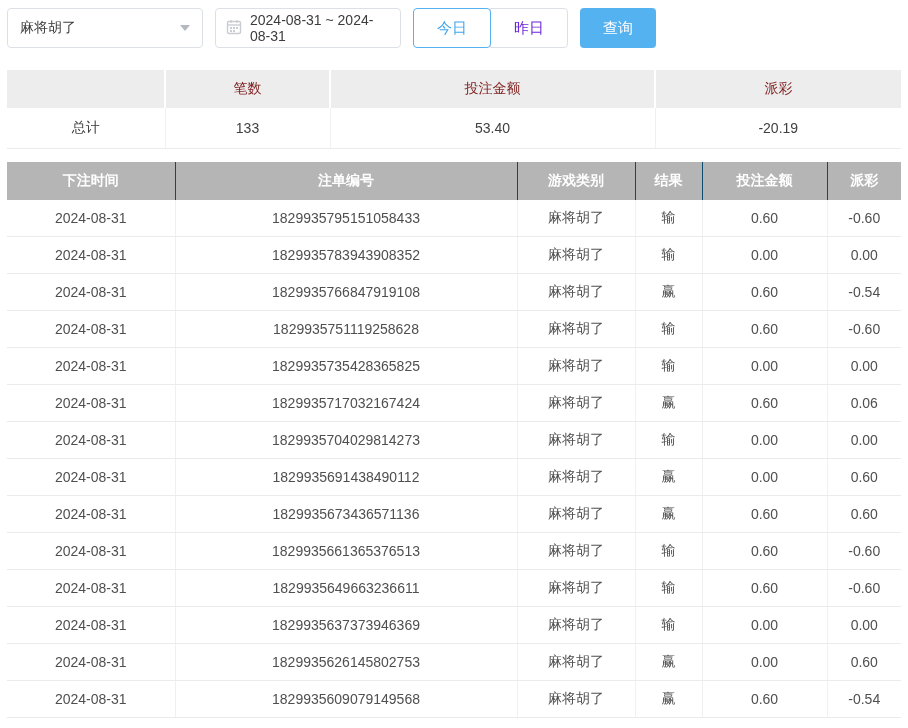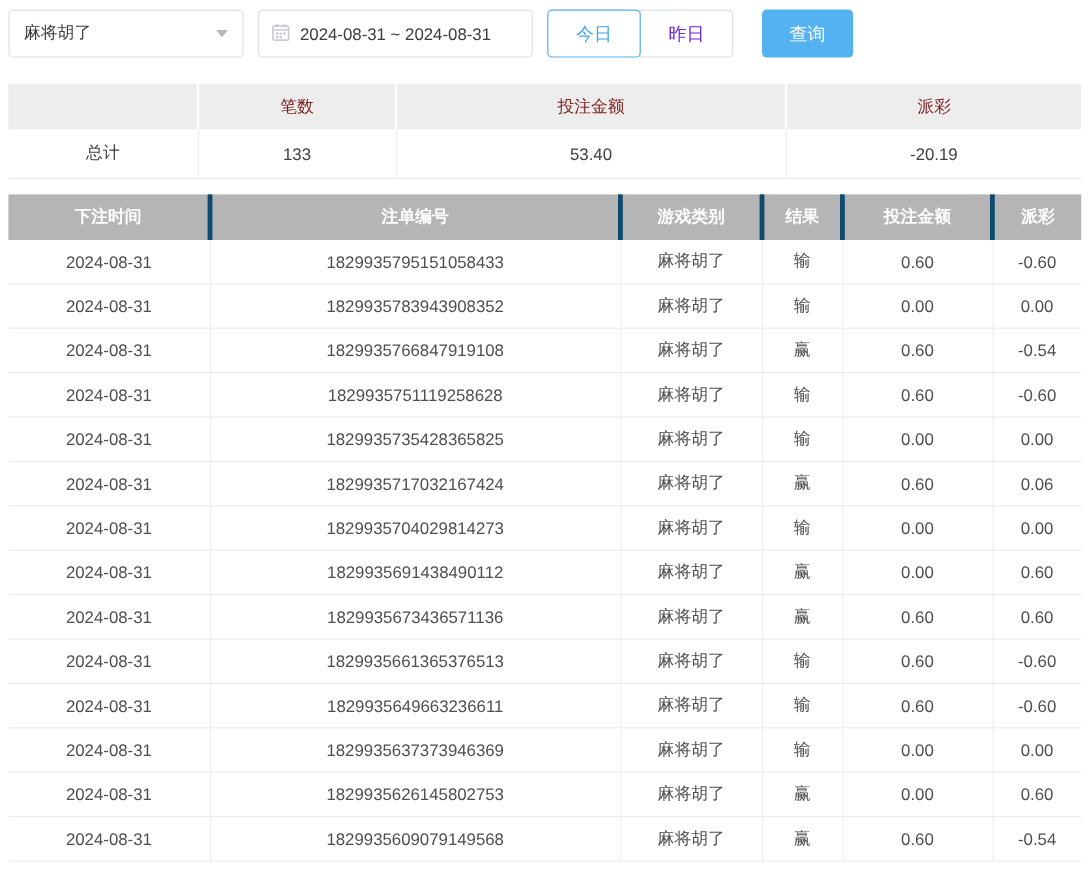--- a/index.html
+++ b/index.html
@@ -6,47 +6,47 @@
   html, body { width: 908px; height: 728px; overflow: hidden; background: #fff;
     font-family: "Liberation Sans", "DejaVu Sans", sans-serif; font-size: 14px; color: #4c4c4c; }
 
   
   .toolbar { display: flex; align-items: center; padding: 8px 0 0 7px; height: 48px; }
   .select-box { width: 196px; height: 40px; border: 1px solid #dcdfe6; border-radius: 4px;
     display: flex; align-items: center; justify-content: space-between; padding: 0 12px;
     background: #fff; cursor: pointer; color: #3c3c3c; }
   .chevron { width: 0; height: 0; border-left: 5px solid transparent; border-right: 5px solid transparent;
     border-top: 6px solid #b4b8bf; }
-  .date-box { margin-left: 12px; width: 229px; height: 40px; border: 1px solid #dcdfe6; border-radius: 4px;
+  .date-box { margin-left: 12px; width: 186px; height: 40px; border: 1px solid #dcdfe6; border-radius: 4px;
     display: flex; align-items: center; padding: 0 10px; gap: 8px; background: #fff; color: #3c3c3c; }
   .cal-icon { flex: 0 0 auto; display: inline-block; }
   .btn-group { display: flex; margin-left: 12px; align-items: flex-end; }
   .btn-group button { height: 40px; min-width: 78px; padding: 0 18px; background: #fff;
     border: 1px solid #dcdfe6; color: #6d28d9; font-size: 15px; cursor: pointer;
     font-family: inherit; margin-left: -1px; position: relative; }
   .btn-group button:first-child { margin-left: 0; border-radius: 4px 0 0 4px; }
   .btn-group button:last-child { border-radius: 0 4px 4px 0; }
   .btn-group button.active { border-color: #55b2f0; color: #3fa6ee; z-index: 2; border-radius: 4px; }
-  .query-btn { margin-left: 24px; height: 40px; width: 76px; border: none; border-radius: 4px;
+  .query-btn { margin-left: 12px; height: 40px; width: 76px; border: none; border-radius: 4px;
     background: #55b2f0; color: #fff; font-size: 15px; cursor: pointer; font-family: inherit; }
 
   
   table { border-collapse: collapse; table-layout: fixed; width: 894px; margin-left: 7px; }
 
   .summary-table { margin-top: 22px; }
   .summary-table th { background: #ededed; height: 38px; font-weight: normal; color: #7f1d1d;
     text-align: center; border-right: 2px solid #fff; }
   .summary-table th:last-child { border-right: none; }
   .summary-table td { height: 40px; text-align: center; background: #fff; color: #404040;
     border-bottom: 1px solid #ebebeb; border-right: 1px solid #f0f0f0; }
   .summary-table td:last-child { border-right: none; }
 
   .records-table { margin-top: 13px; }
   .records-table th { background: #b5b5b5; height: 38px; color: #fff; font-weight: bold;
-    text-align: center; border-right: 4px solid #0c4a6e; font-size: 14px; }
+    text-align: center; border-right: 1px solid #0c4a6e; font-size: 14px; }
   .records-table th:last-child { border-right: none; }
   .records-table td { height: 37px; text-align: center; color: #4f4f4f; background: #fff;
     border-bottom: 1px solid #ebebeb; border-right: 1px solid #f0f0f0; }
   .records-table td:last-child { border-right: none; }
 
   .neg { color: #f04c55; }
 </style>
 </head>
 <body>
 

